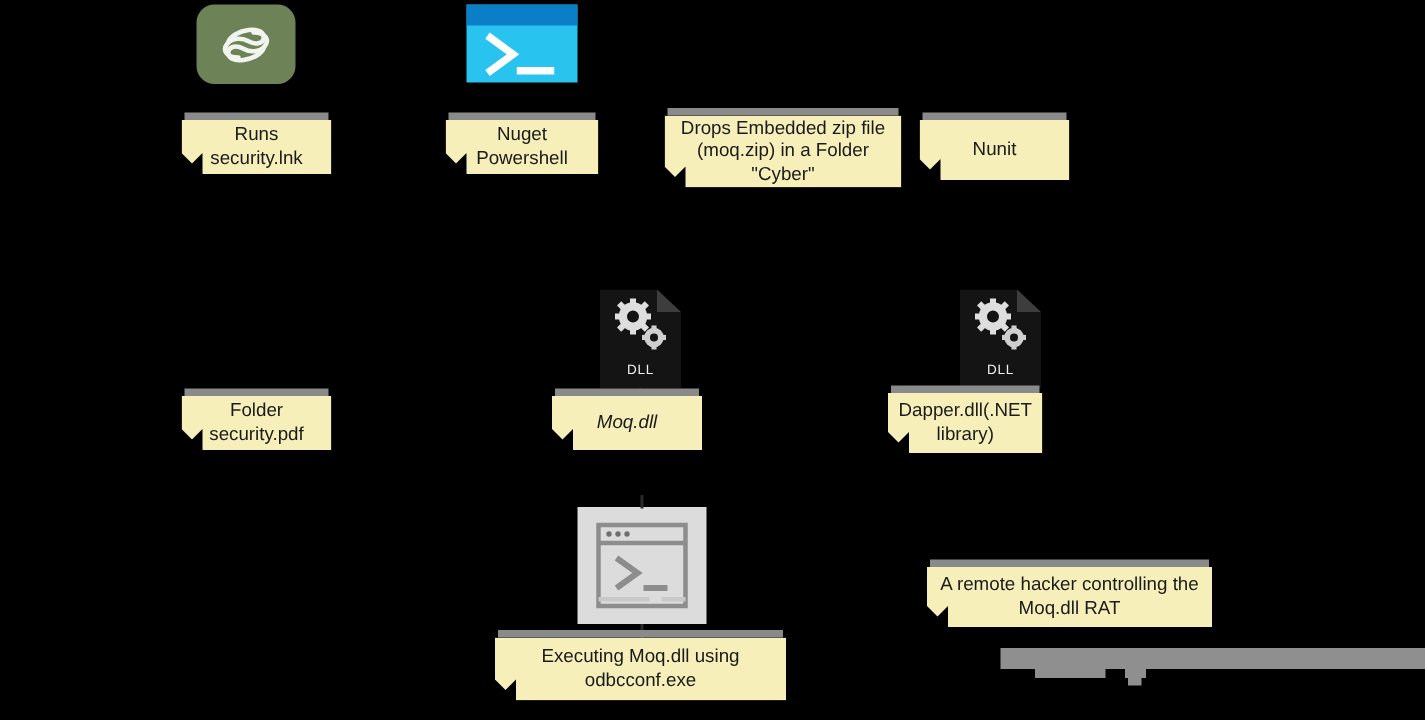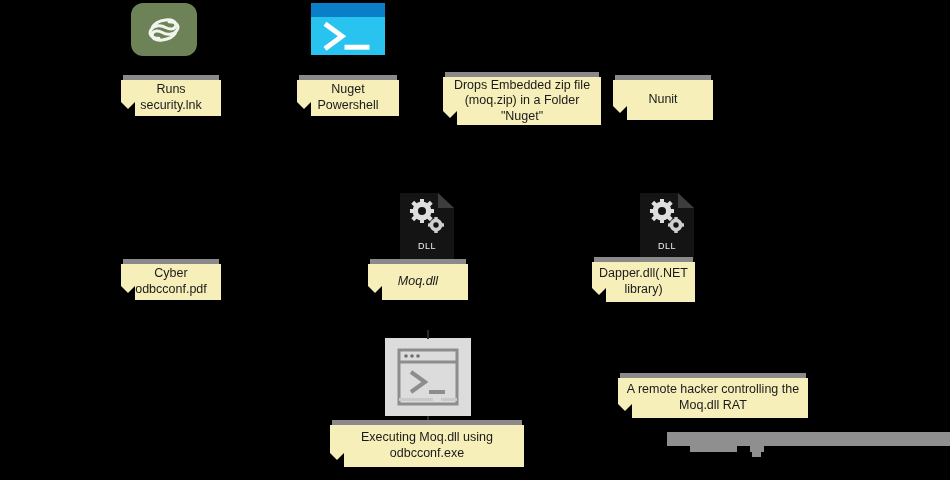--- a/index.html
+++ b/index.html
@@ -223,37 +223,37 @@
     <div class="note-bar" style="width:98px;"></div>
     <div class="note" style="left:0; top:5px; width:102px; height:36px;">
       <span>Nuget Powershell</span>
     </div>
     <div class="note-fold" style="left:0; top:27px;"></div>
   </div>
 
   <div class="note-wrap" style="left:443px; top:72px; width:158px; height:53px;">
     <div class="note-bar" style="width:154px;"></div>
     <div class="note" style="left:0; top:5px; width:158px; height:48px;">
-      <span>Drops Embedded zip file (moq.zip) in a Folder "Nuget"</span>
+      <span>Drops Embedded zip file (moq.zip) in a Folder "Cyber"</span>
     </div>
     <div class="note-fold" style="left:0; top:39px;"></div>
   </div>
 
   <div class="note-wrap" style="left:613px; top:75px; width:100px; height:45px;">
     <div class="note-bar" style="width:96px;"></div>
     <div class="note" style="left:0; top:5px; width:100px; height:40px;">
       <span>Nunit</span>
     </div>
     <div class="note-fold" style="left:0; top:31px;"></div>
   </div>
 
   <div class="note-wrap" style="left:121px; top:259px; width:100px; height:41px;">
     <div class="note-bar" style="width:96px;"></div>
     <div class="note" style="left:0; top:5px; width:100px; height:36px;">
-      <span>Cyber odbcconf.pdf</span>
+      <span>Folder security.pdf</span>
     </div>
     <div class="note-fold" style="left:0; top:27px;"></div>
   </div>
 
   <div class="note-wrap" style="left:368px; top:259px; width:100px; height:41px;">
     <div class="note-bar" style="width:96px;"></div>
     <div class="note" style="left:0; top:5px; width:100px; height:36px;font-style:italic;">
       <span>Moq.dll</span>
     </div>
     <div class="note-fold" style="left:0; top:27px;"></div>

